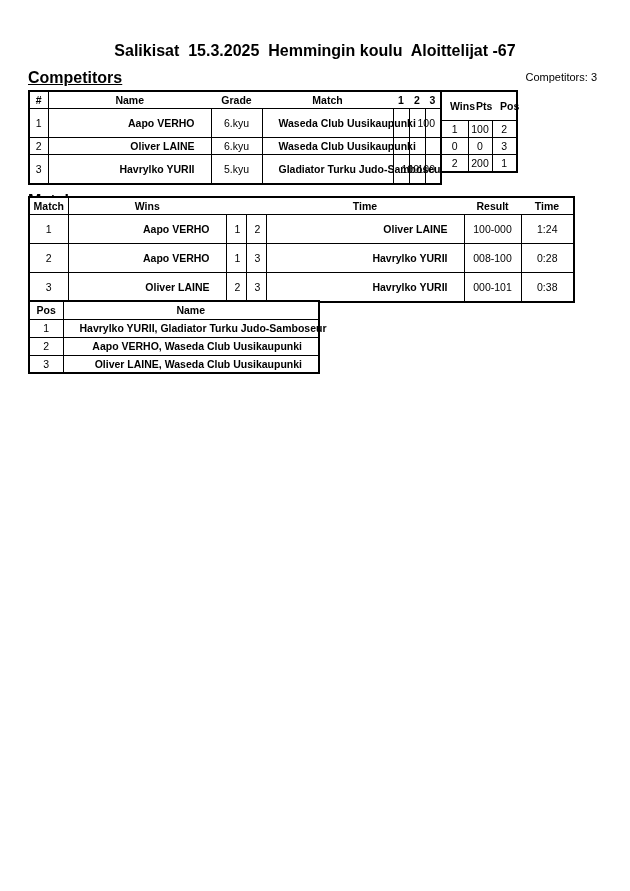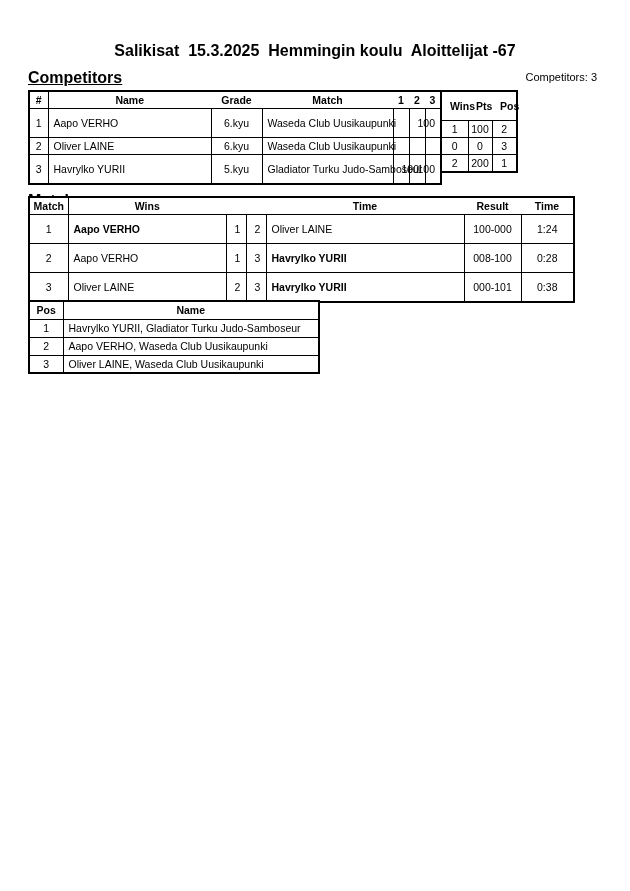--- a/index.html
+++ b/index.html
@@ -46,21 +46,21 @@
     background: #fff;
   }
   table.t td {
     border: 1px solid #000;
     height: 17px;
     padding: 0 2px;
     text-align: center;
     vertical-align: middle;
     white-space: nowrap;
   }
-  table.t td.l { text-align: left; padding: 0 5px; }
+  table.t td.l { text-align: right; padding: 0 16px; font-weight: bold; }
   table.t td.tight { padding: 8px; }
   table.t tr.head td {
     font-weight: bold;
     border-left: none;
     border-right: none;
   }
   table.t tr.head td.div { border-right: 1px solid #000; }
   .b { font-weight: bold; }
   #competitors-table { left: 28px;  top: 90px;  width: 412px; }
   #standings-table   { left: 440px; top: 90px;  width: 76px; }

